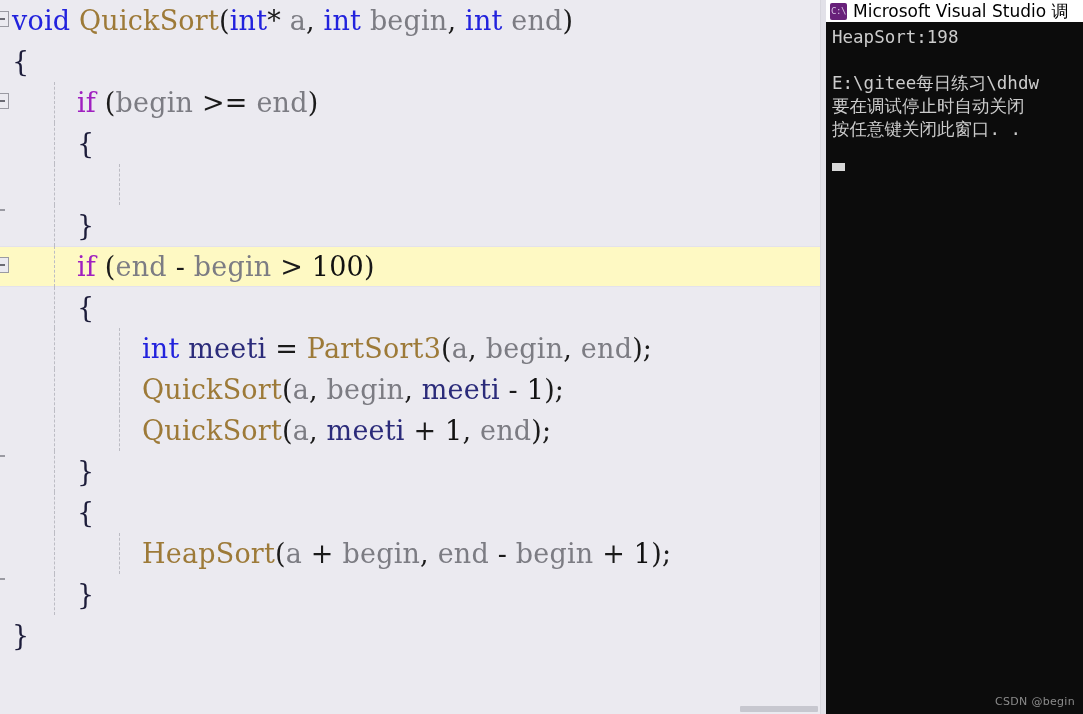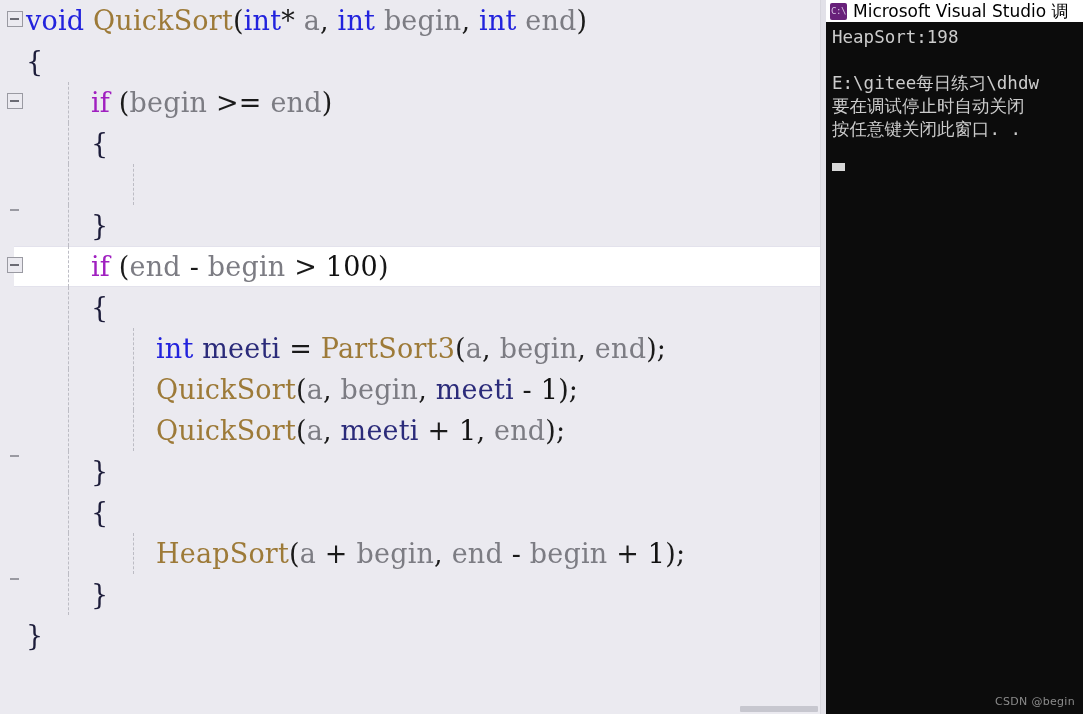--- a/index.html
+++ b/index.html
@@ -36,36 +36,36 @@
   #editor-edge {
     position: absolute;
     left: 820px; top: 0;
     width: 6px; height: 714px;
     background: #e2e1e8;
     border-left: 1px solid #d8d7de;
   }
 
   .code-area {
     position: absolute;
-    left: 14px; top: 0;
+    left: 0; top: 0;
     width: 820px;
     height: 714px;
   }
 
   .line {
     position: relative;
     height: 41px;
     line-height: 41px;
     white-space: pre;
     font-family: "DejaVu Serif", "Liberation Serif", serif;
     font-size: 27px;
     letter-spacing: 0.2px;
   }
   .line.highlight {
-    background: #ffffff;
+    background: #fef9c3;
     box-shadow: inset 0 1px 0 #e3e2ec, inset 0 -1px 0 #e3e2ec;
   }
 
   .code-text {
     position: absolute;
     left: 0; top: 0;
     height: 41px;
   }
 
   

